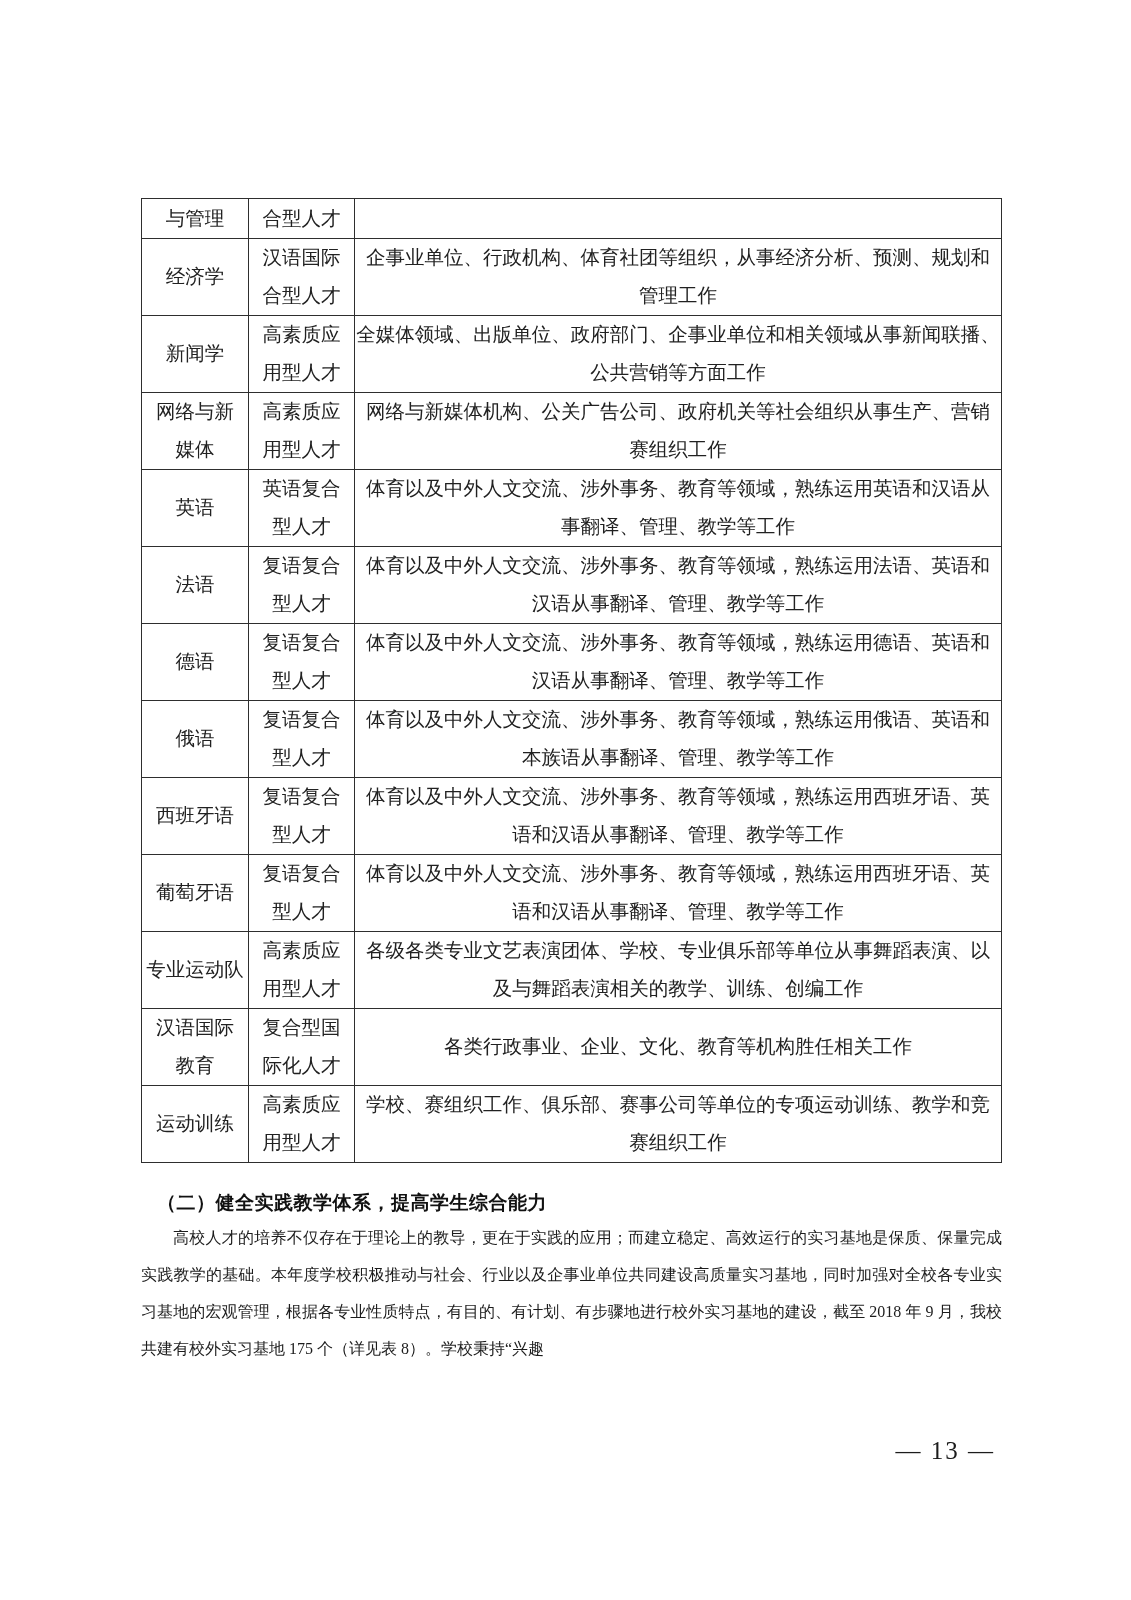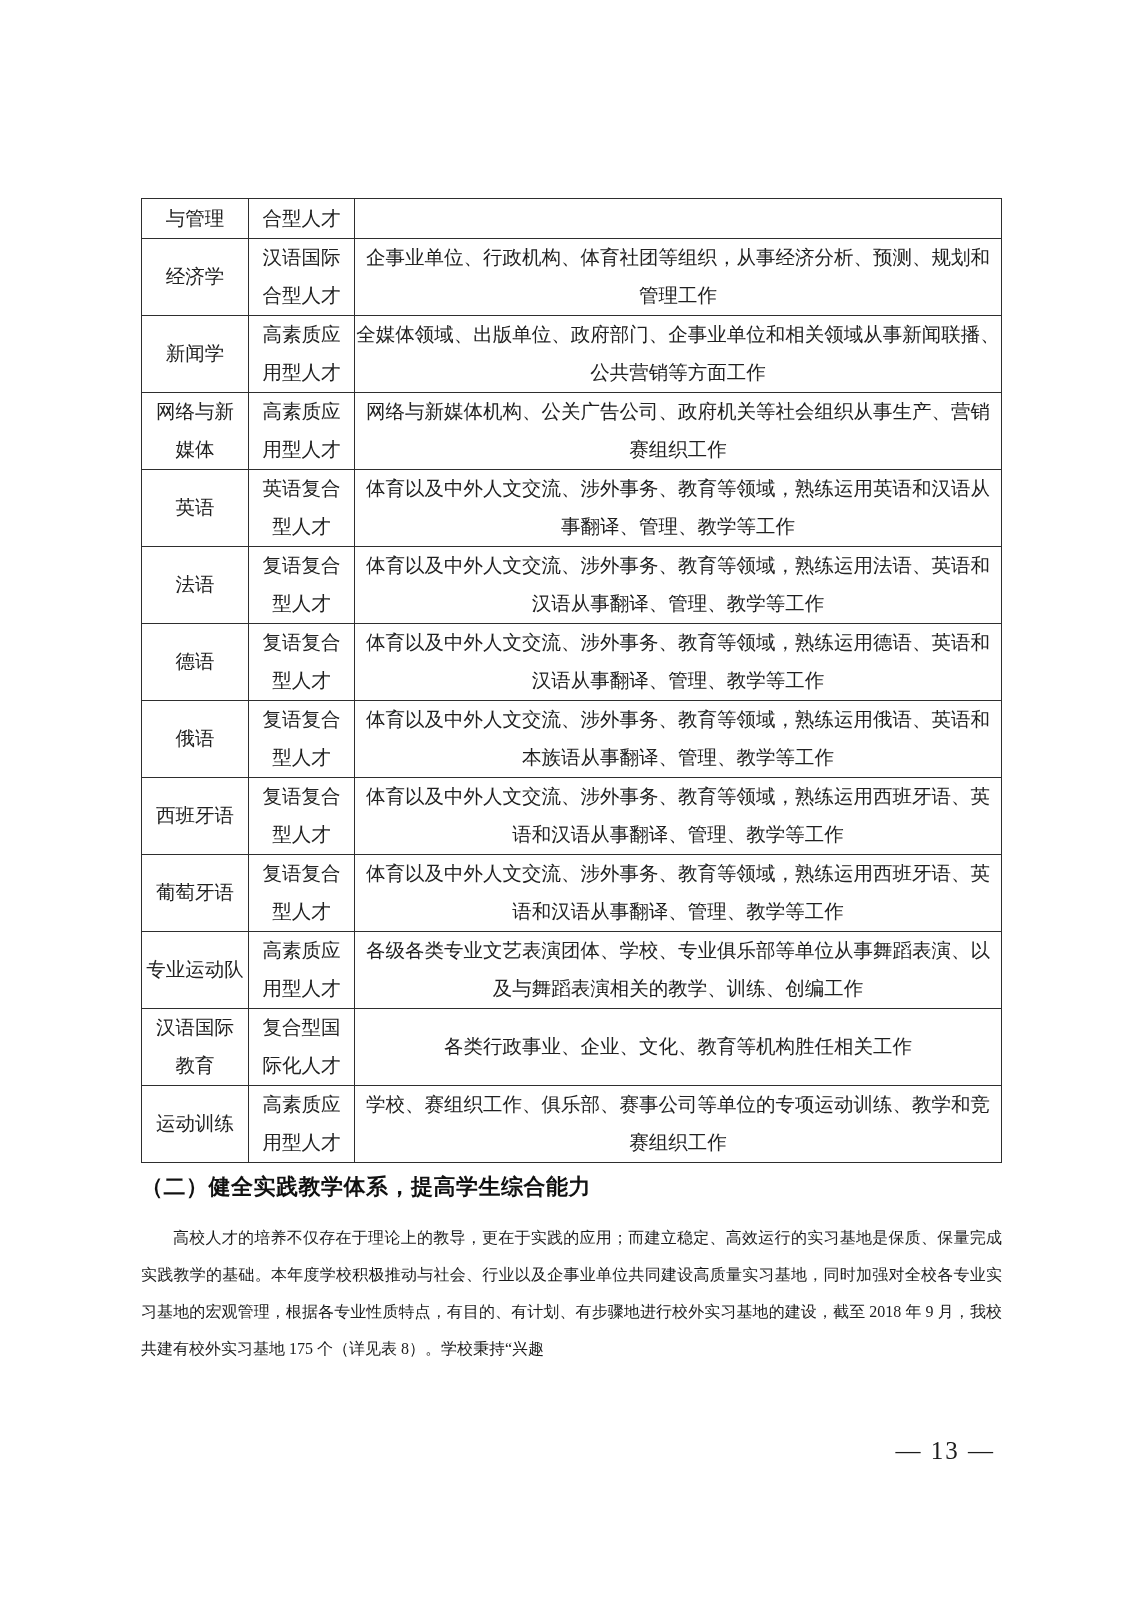--- a/index.html
+++ b/index.html
@@ -39,24 +39,24 @@
     color: #212121;
   }
   .majors-table tr { height: 77px; }
   .majors-table tr.first { height: 40px; }
 
   
   .section-heading {
     position: absolute;
     left: 141px;
     top: 1170px;
-    margin: 0;
+    margin: 16px;
     font-family: "Liberation Sans", sans-serif;
     font-weight: 700;
-    font-size: 22px;
+    font-size: 19px;
     line-height: 34px;
     letter-spacing: 0.5px;
     color: #111111;
     white-space: nowrap;
   }
 
   
   .body-paragraph {
     position: absolute;
     left: 141px;

